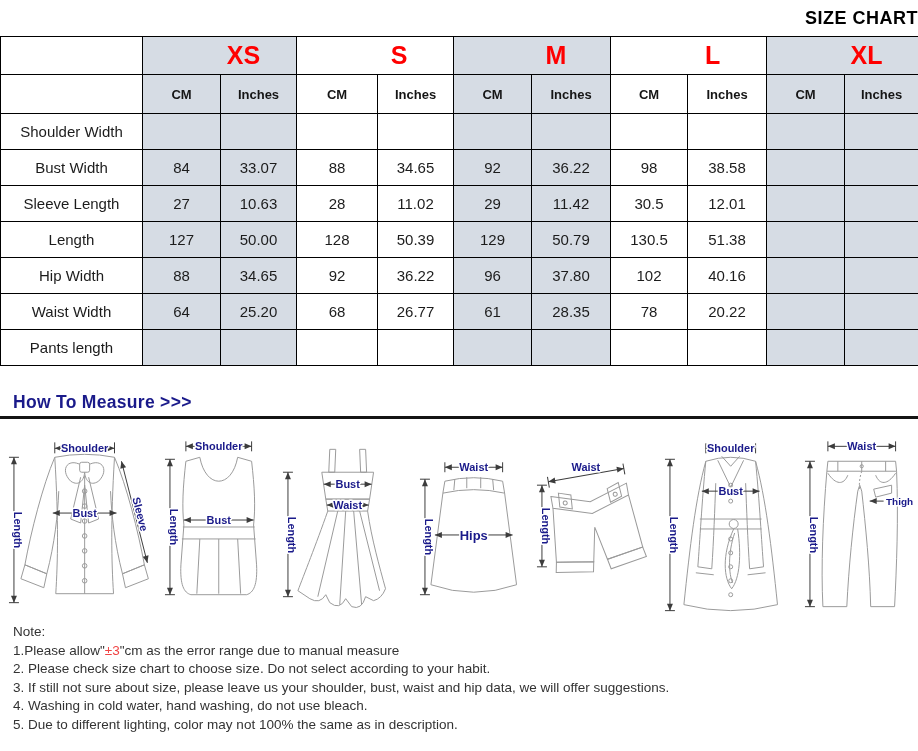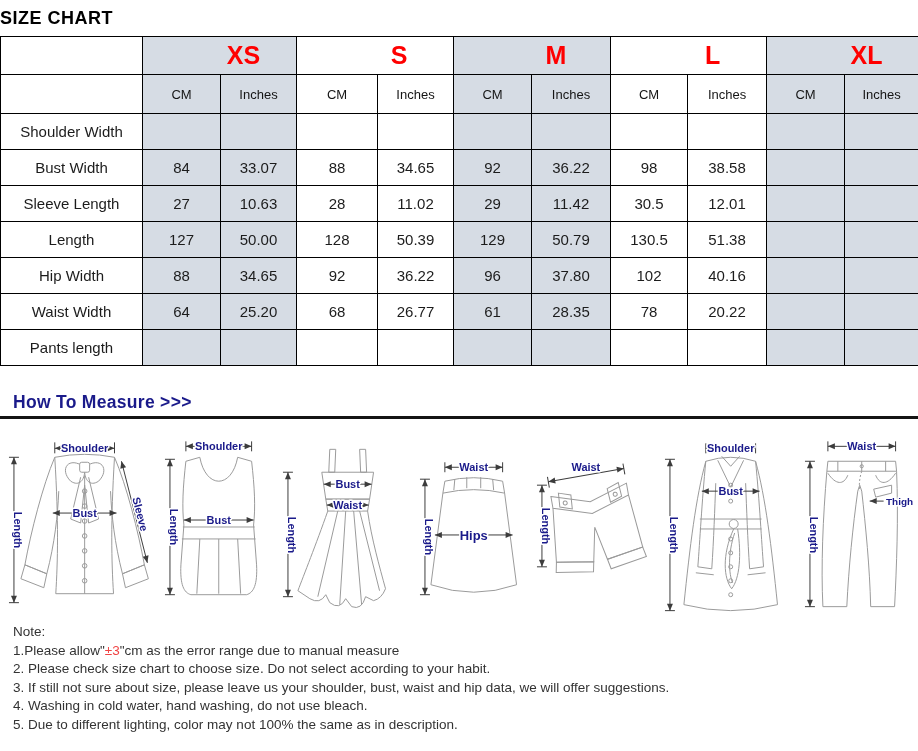--- a/index.html
+++ b/index.html
@@ -1,26 +1,26 @@
 <!DOCTYPE html>
 <html><head>
 <meta charset="utf-8">
 <style>
   * { box-sizing: border-box; }
   html,body { margin:0; padding:0; }
   body {
     width:918px; height:751px; background:#fff; overflow:hidden;
     font-family:"Liberation Sans", sans-serif; color:#000; position:relative;
   }
-  .title { text-align:left; font-weight:bold; font-size:18px; padding:8px 0 7px; letter-spacing:.5px; }
+  .title { text-align:right; font-weight:bold; font-size:18px; padding:8px 0 7px; letter-spacing:.5px; }
 
   table.size-table { border-collapse:collapse; table-layout:fixed; width:918px; }
   .size-table th, .size-table td { border:1px solid #000; text-align:center; padding:0; overflow:hidden; }
   tr.r-size th { height:38px; font-size:25px; font-weight:bold; color:#ff0000;padding-left:48px; }
-  tr.r-unit th { height:39px; font-size:13px; font-weight:normal; color:#151515; }
+  tr.r-unit th { height:39px; font-size:13px; font-weight:bold; color:#151515; }
   tr.r-data td { height:36px; font-size:15px; color:#1c1c1c; }
   td.rowlbl { font-size:13px; color:#111; }
   .g { background:#d6dce4; }
 
   .htm { margin:26px 0 3px 13px; font-size:17.5px; font-weight:bold; color:#1a1a8a; letter-spacing:.3px; }
   .rule { height:3px; background:#141414; margin-top:3px; }
 
   .sketches { display:flex; justify-content:space-between; align-items:flex-start; padding:8px 3px 0 3px; height:202px; }
   .sketches svg { display:block; }
   .art { stroke:#9a9a9a; fill:none; stroke-width:1; }

